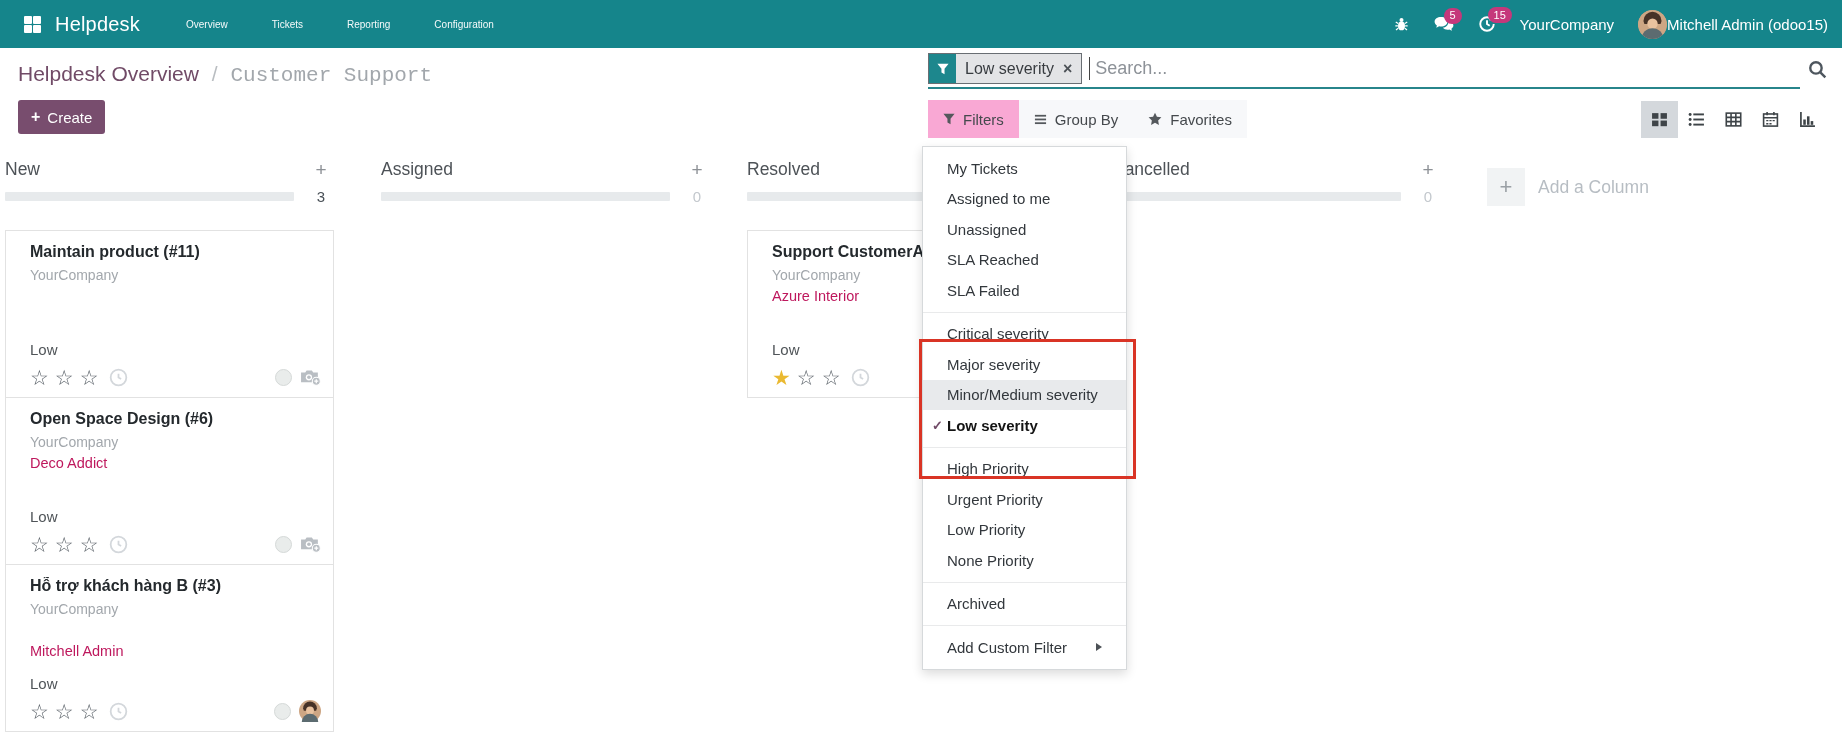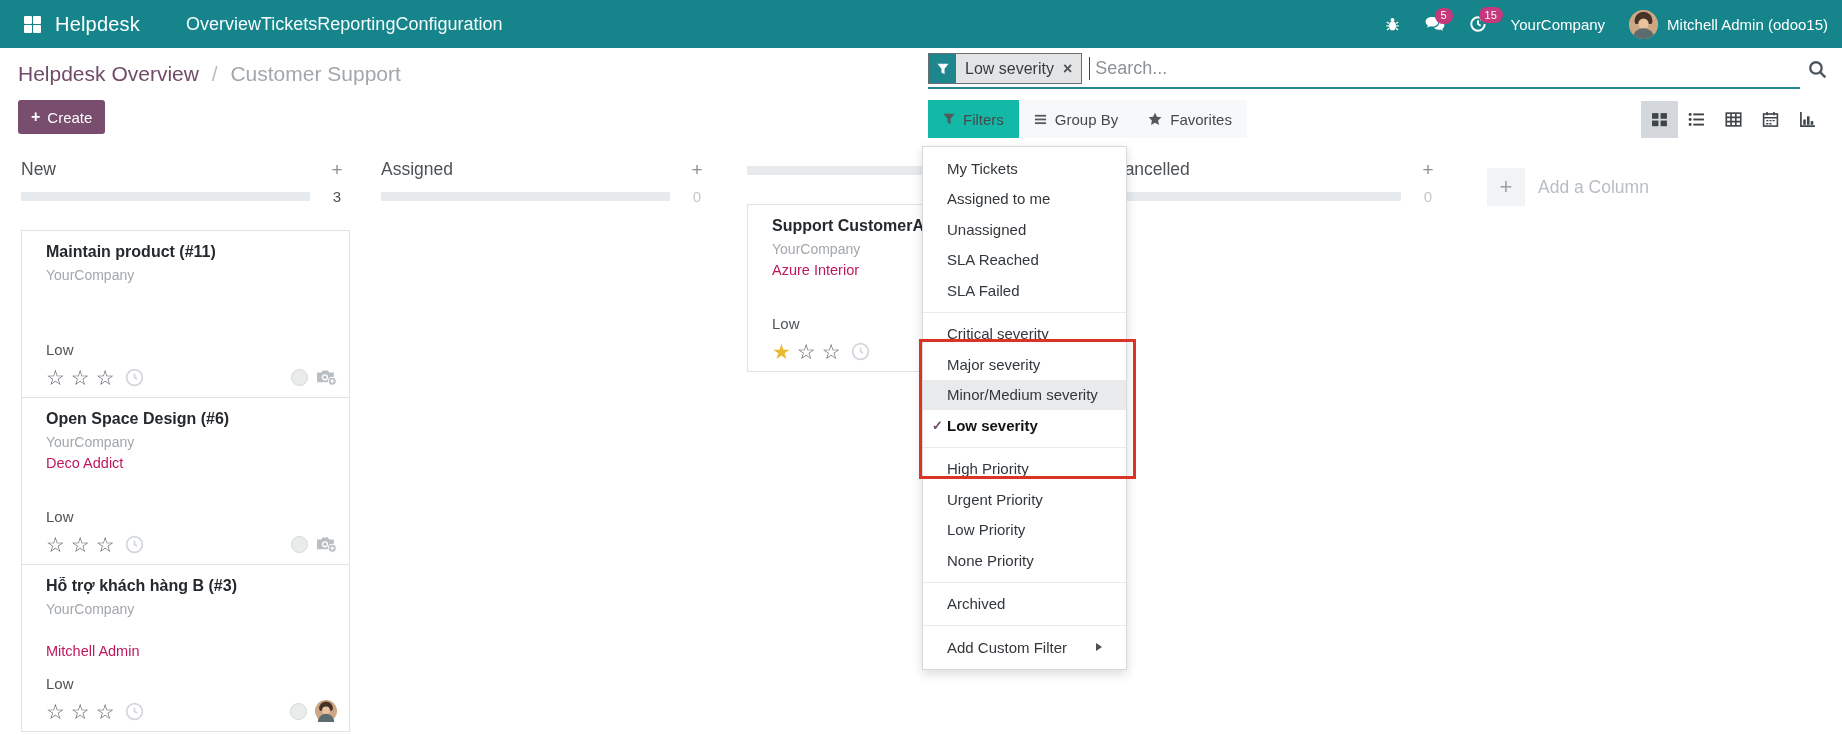--- a/index.html
+++ b/index.html
@@ -8,36 +8,36 @@
   svg{display:block;}
 
   
   .topbar{position:absolute;left:0;top:0;width:1842px;height:48px;background:#15858b;
           display:flex;align-items:center;color:#fff;}
   .tb-left{display:flex;align-items:center;}
   .apps-icon{margin-left:24px;width:17px;height:17px;display:grid;
              grid-template-columns:8px 8px;grid-template-rows:8px 8px;gap:1px;cursor:pointer;}
   .apps-icon i{background:#fff;border-radius:1px;}
   .tb-title{font-size:20px;margin-left:14px;margin-right:46px;letter-spacing:.2px;}
-  .tb-menu{display:flex;font-size:18px;}
+  .tb-menu{display:flex;gap:44px;font-size:10px;}
   .tb-menu-item{cursor:pointer;opacity:.96;}
   .tb-right{margin-left:auto;display:flex;align-items:center;gap:24px;padding-right:14px;}
   .tb-ic{position:relative;color:#fff;cursor:pointer;}
   .badge{position:absolute;top:-8px;left:10px;background:#c5387b;color:#fff;font-size:11px;
          border-radius:9px;padding:1.5px 6px;line-height:1.2;}
   .tb-company{font-size:15px;cursor:pointer;}
-  .tb-user{display:flex;align-items:center;gap:9px;cursor:pointer;}
+  .tb-user{display:flex;align-items:center;cursor:pointer;}
   .tb-avatar{width:29px;height:29px;border-radius:50%;overflow:hidden;background:#caa27e;}
   .tb-username{font-size:15px;}
 
   
   .breadcrumb{position:absolute;left:18px;top:62px;font-size:21px;}
   .bc-parent{color:#714b67;cursor:pointer;}
   .bc-sep{color:#b9bdc1;margin:0 7px;}
-  .bc-current{color:#a2a7ac;}
+  .bc-current{color:#a2a7ac;font-family:Liberation Mono, monospace;}
   .create-btn{position:absolute;left:18px;top:100px;height:34px;background:#784d6e;color:#fff;
               border:none;border-radius:3px;font-size:15px;padding:0 13px;display:flex;
               align-items:center;gap:7px;cursor:pointer;font-family:inherit;}
   .create-plus{font-weight:bold;font-size:16px;line-height:1;}
 
   
   .searchwrap{position:absolute;left:928px;top:50px;width:872px;height:39px;
               border-bottom:2px solid #27858b;display:flex;align-items:center;box-sizing:border-box;}
   .facet{display:flex;align-items:stretch;border:1px solid #696e73;height:29px;
          background:#e3e4e6;cursor:pointer;}
@@ -46,21 +46,21 @@
   .facet-x{display:flex;align-items:center;padding-right:9px;color:#4c5156;font-weight:bold;font-size:16px;}
   .caret-bar{width:1px;height:23px;background:#444;margin-left:7px;}
   .search-input{flex:1;border:none;outline:none;background:transparent;font-size:18px;
                 color:#b91c1c;padding:0 0 0 5px;font-family:inherit;}
   .search-input::placeholder{color:#8d9298;}
   .search-mag{position:absolute;left:1808px;top:60px;color:#4e565e;cursor:pointer;}
 
   
   .controls{position:absolute;left:928px;top:100px;height:38px;display:flex;background:#f7f8fa;}
   .ctrl-btn{display:flex;align-items:center;gap:8px;padding:0 15px;font-size:15px;color:#45494d;cursor:pointer;}
-  .ctrl-btn.active{background:#14b8a6;}
+  .ctrl-btn.active{background:#f9a8d4;}
   .ctrl-ic{color:#54585c;}
 
   
   .vs{position:absolute;left:1641px;top:101px;display:flex;}
   .vs-btn{width:37px;height:37px;display:flex;align-items:center;justify-content:center;
           color:#3e4448;cursor:pointer;}
   .vs-btn.active{background:#d4d8dc;}
 
   
   .col{position:absolute;top:156px;width:329px;}
@@ -266,21 +266,21 @@
   <div class="vs-btn">
     <svg width="17" height="17" viewBox="0 0 16 16" fill="currentColor">
         <path d="M1 1v14h14v-1.6H2.6V1z"></path>
         <rect x="4" y="8" width="2.4" height="5"></rect>
         <rect x="7.5" y="5" width="2.4" height="8"></rect>
         <rect x="11" y="9.5" width="2.4" height="3.5"></rect>
       </svg>
   </div>
 </div>
 
-<div class="col" style="left:21px">
+<div class="col" style="left:5px">
   <div class="col-head">
     <span class="col-name">New</span>
     <span class="col-plus">+</span>
   </div>
   <div class="col-bar-row">
     <div class="col-bar"></div>
     <span class="col-count">3</span>
   </div>
   <div class="cards">
 
@@ -392,20 +392,24 @@
     <span class="col-name">Assigned</span>
     <span class="col-plus">+</span>
   </div>
   <div class="col-bar-row">
     <div class="col-bar"></div>
     <span class="col-count muted">0</span>
   </div>
 </div>
 
 <div class="col" style="left:747px">
+  <div class="col-head">
+    <span class="col-name">Resolved</span>
+    <span class="col-plus">+</span>
+  </div>
   <div class="col-bar-row">
     <div class="col-bar"></div>
     <span class="col-count"></span>
   </div>
   <div class="cards">
     <div class="card">
       <div class="card-title">Support CustomerA (#1</div>
       <div class="card-line company">YourCompany</div>
       <div class="card-line partner">Azure Interior</div>
       <div class="card-line partner"></div>

